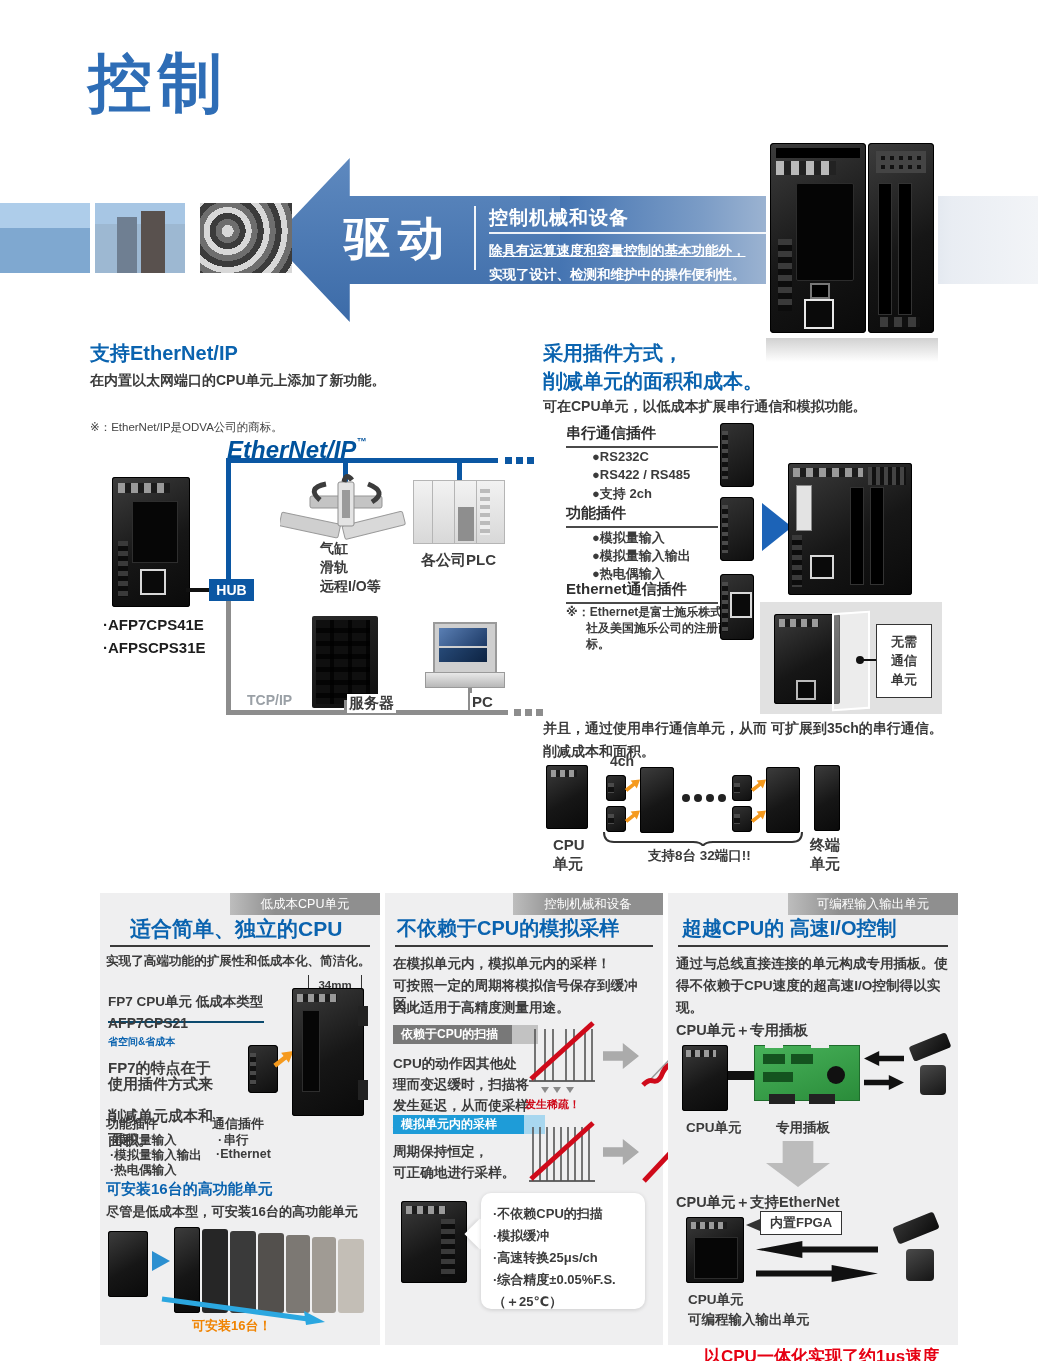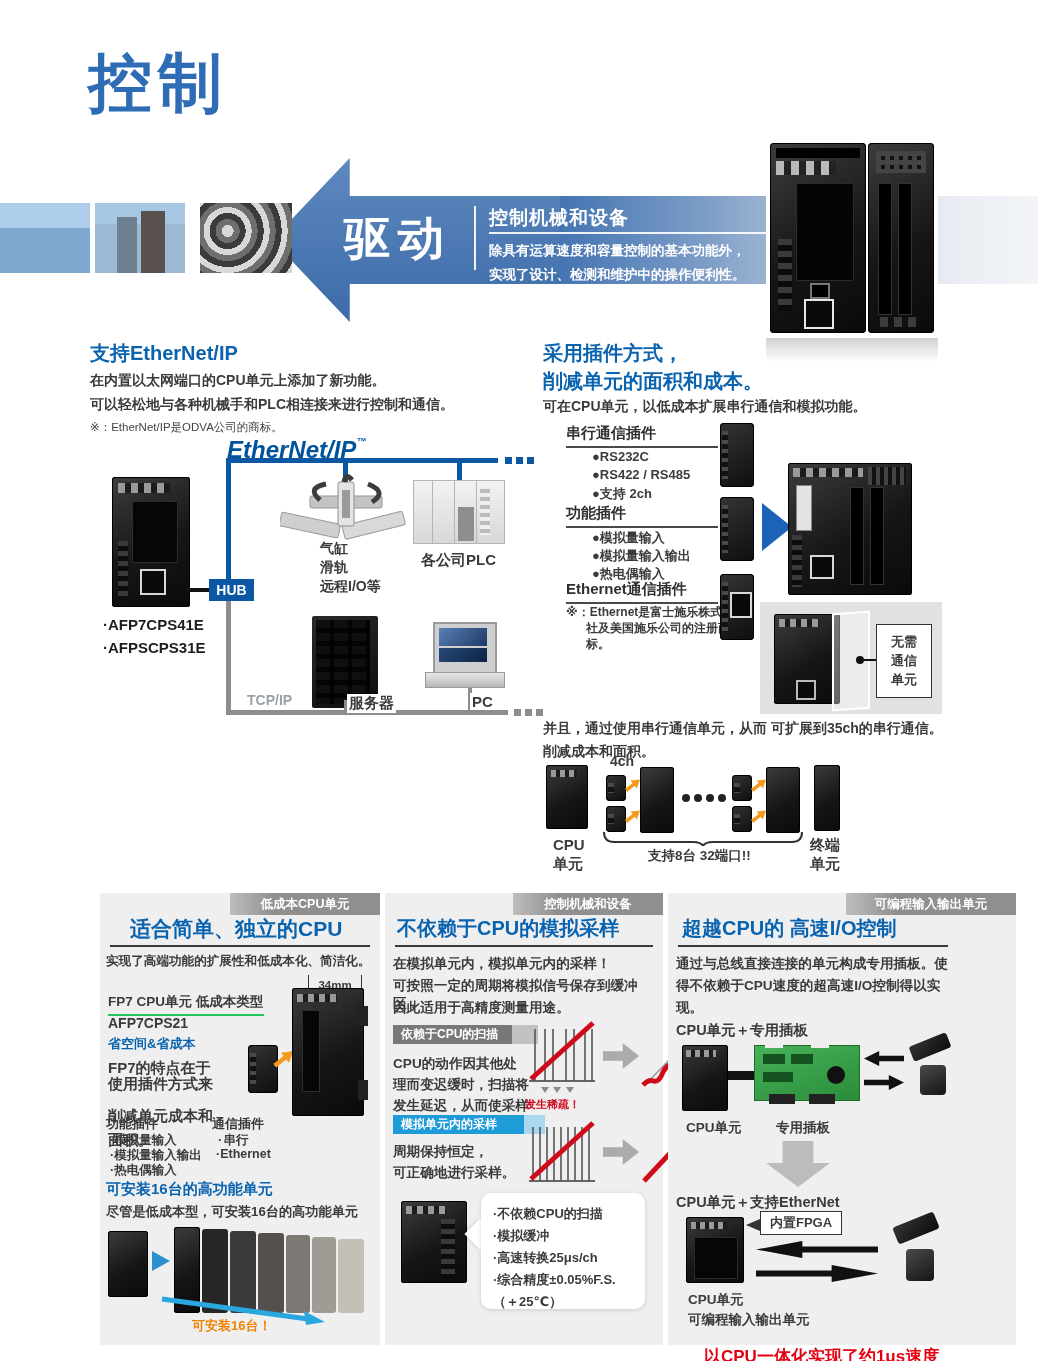--- a/index.html
+++ b/index.html
@@ -11,21 +11,21 @@
   .blue{color:#0a63af}
   .white{color:#fff}
   .unit{background:linear-gradient(150deg,#3d3d3d 0%,#161616 55%,#0a0a0a 100%);border-radius:3px;box-shadow:inset 0 0 0 1px #000}
   .cassette{background:linear-gradient(150deg,#343434,#0e0e0e);border-radius:4px;box-shadow:inset 0 0 0 1px #000}
   .cassette:before{content:"";position:absolute;left:2px;top:8px;bottom:8px;width:6px;
      background:repeating-linear-gradient(180deg,#4a4a4a 0 4px,#111 4px 9px)}
   .grouplabel{font-weight:bold;color:#2f2f2f;font-size:15px;border-bottom:2px solid #4a4a4a;padding-bottom:3px}
   .bullet{font-weight:bold;color:#3b3b3b;font-size:13px}
   .panel{position:absolute;top:893px;height:452px;background:#efeff0}
   .tag{position:absolute;top:0;height:22px;display:flex;align-items:center;justify-content:center;
-       background:linear-gradient(90deg,#bdbdbd,#8f8f8f 30%);color:#fff;font-weight:bold;font-size:12.5px}
+       background:linear-gradient(90deg,#bdbdbd,#8f8f8f 30%);color:#fff;font-weight:normal;font-size:12.5px}
   .ptitle{position:absolute;font-size:20px;font-weight:bold;color:#0a63af;white-space:nowrap}
   .punder{position:absolute;height:2px;background:#3a3a3a}
   .arrow-gray{background:#ababab;clip-path:polygon(0 32%,55% 32%,55% 0,100% 50%,55% 100%,55% 68%,0 68%)}
   .arrow-black-l{background:#111;clip-path:polygon(100% 32%,38% 32%,38% 0,0 50%,38% 100%,38% 68%,100% 68%)}
   .arrow-black-r{background:#111;clip-path:polygon(0 32%,62% 32%,62% 0,100% 50%,62% 100%,62% 68%,0 68%)}
   .o-arrow{background:#f59a1e;clip-path:polygon(0 35%,55% 35%,55% 8%,100% 50%,55% 92%,55% 65%,0 65%);transform:rotate(-38deg)}
   .dot{position:absolute;width:8px;height:8px;background:#222;border-radius:50%}
   .sq{position:absolute;width:7px;height:7px}
 </style>
 </head>
@@ -50,21 +50,21 @@
        <div class="abs" style="left:22px;top:14px;width:20px;height:56px;background:#6f7f92;"></div>
        <div class="abs" style="left:46px;top:8px;width:24px;height:62px;background:#59514e;"></div>
   </div>
   <div class="abs" style="left:200px;top:203px;width:92px;height:70px;
               background:repeating-radial-gradient(circle at 30% 40%,#d8d8d8 0 6px,#6e6e6e 6px 12px,#3b3b3b 12px 18px);filter:grayscale(1);"></div>
 
   <div class="abs b white" style="left:344px;top:208px;font-size:46px;letter-spacing:8px;">驱动</div>
   <div class="abs" style="left:474px;top:206px;width:2px;height:64px;background:rgba(255,255,255,.92);"></div>
   <div class="abs b white" style="left:489px;top:205px;font-size:19px;letter-spacing:1px;">控制机械和设备</div>
   <div class="abs" style="left:489px;top:232px;width:278px;height:1.5px;background:rgba(255,255,255,.9);"></div>
-  <div class="abs b white" style="left:489px;top:242px;font-size:13.5px;">除具有运算速度和容量控制的基本功能外，</div>
+  <div class="abs b white" style="left:489px;top:242px;font-size:13.5px;text-decoration:underline;">除具有运算速度和容量控制的基本功能外，</div>
   <div class="abs b white" style="left:489px;top:266px;font-size:13.5px;">实现了设计、检测和维护中的操作便利性。</div>
 
   <div class="abs" style="left:766px;top:139px;width:172px;height:198px;background:#fff;">
     <div class="abs unit" style="left:4px;top:4px;width:96px;height:190px;border-radius:4px;">
       <div class="abs" style="left:6px;top:5px;width:84px;height:10px;background:#000;"></div>
       <div class="abs" style="left:6px;top:18px;width:60px;height:14px;background:repeating-linear-gradient(90deg,#b9b9b9 0 8px,#222 8px 15px);"></div>
       <div class="abs" style="left:26px;top:40px;width:56px;height:96px;background:#050505;border:1px solid #2c2c2c;border-radius:2px;"></div>
       <div class="abs" style="left:8px;top:96px;width:14px;height:72px;background:repeating-linear-gradient(180deg,#3a3a3a 0 6px,#0c0c0c 6px 12px);"></div>
       <div class="abs" style="left:40px;top:140px;width:16px;height:12px;background:#000;border:2px solid #777;"></div>
       <div class="abs" style="left:34px;top:156px;width:26px;height:26px;background:#0a0a0a;border:2px solid #e8e8e8;"></div>
@@ -73,21 +73,20 @@
       <div class="abs" style="left:8px;top:8px;width:50px;height:22px;background:repeating-linear-gradient(90deg,#444 0 5px,#111 5px 9px),repeating-linear-gradient(180deg,#444 0 5px,#111 5px 9px);background-blend-mode:lighten;"></div>
       <div class="abs" style="left:10px;top:40px;width:12px;height:130px;background:#000;border:1px solid #333;"></div>
       <div class="abs" style="left:30px;top:40px;width:12px;height:130px;background:#000;border:1px solid #333;"></div>
       <div class="abs" style="left:12px;top:174px;width:40px;height:10px;background:repeating-linear-gradient(90deg,#3c3c3c 0 8px,#101010 8px 14px);"></div>
     </div>
   </div>
   <div class="abs" style="left:766px;top:338px;width:172px;height:24px;background:linear-gradient(180deg,rgba(90,90,90,.28),rgba(255,255,255,0));"></div>
 
   <div class="abs b blue" style="left:90px;top:340px;font-size:20px;">支持EtherNet/IP</div>
   <div class="abs t" style="left:90px;top:372px;font-size:14px;">在内置以太网端口的CPU单元上添加了新功能。</div>
-  <div class="abs t" style="left:90px;top:396px;font-size:14px;">可以轻松地与各种机械手和PLC相连接来进行控制和通信。</div>
   <div class="abs t" style="left:90px;top:420px;font-size:11.5px;font-weight:normal;color:#444;">※：EtherNet/IP是ODVA公司的商标。</div>
 
   <div class="abs b" style="left:227px;top:436px;font-size:24px;color:#00529c;font-style:italic;">
     <span>EtherNet/IP</span><span style="font-size:10px;vertical-align:top;">™</span>
   </div>
 
   <div class="abs" style="left:226px;top:458px;width:272px;height:5px;background:#0b57a3;"></div>
   <div class="sq" style="left:505px;top:457px;background:#0b57a3;"></div>
   <div class="sq" style="left:516px;top:457px;background:#0b57a3;"></div>
   <div class="sq" style="left:527px;top:457px;background:#0b57a3;"></div>
@@ -251,23 +250,23 @@
 
     <div class="abs" style="left:208px;top:82px;width:52px;border-left:1.5px solid #333;border-right:1.5px solid #333;text-align:center;">
       <span class="t" style="font-size:11.5px;">34mm</span>
       <div style="display:flex;align-items:center;justify-content:space-between;font-size:9px;color:#333;line-height:4px;">
           <span>←</span>
           <span style="flex:1;height:1px;background:#333;margin:0 1px;"></span>
           <span>→</span>
         </div>
     </div>
 
-    <div class="abs t" style="left:8px;top:100px;font-size:13.5px;border-bottom:2px solid #22c55e;padding-bottom:3px;width:156px;">FP7 CPU单元  低成本类型</div>
+    <div class="abs t" style="left:8px;top:100px;font-size:13.5px;border-bottom:2px solid #0c4a6e;padding-bottom:10px;width:156px;">FP7 CPU单元  低成本类型</div>
     <div class="abs t" style="left:8px;top:122px;font-size:14px;">AFP7CPS21</div>
-    <div class="abs b blue" style="left:8px;top:142px;font-size:13px;">省空间&amp;省成本</div>
+    <div class="abs b blue" style="left:8px;top:142px;font-size:10px;">省空间&amp;省成本</div>
     <div class="abs t" style="left:8px;top:166px;font-size:15px;">FP7的特点在于</div>
     <div class="abs t" style="left:8px;top:182px;font-size:15px;">使用插件方式来</div>
     <div class="abs t" style="left:8px;top:214px;font-size:15px;">削减单元成本和</div>
     <div class="abs t" style="left:8px;top:238px;font-size:15px;">面积。</div>
 
     <div class="abs cassette" style="left:148px;top:152px;width:30px;height:48px;"></div>
     <div class="abs o-arrow" style="left:172px;top:158px;width:24px;height:15px;"></div>
     <div class="abs unit" style="left:192px;top:95px;width:72px;height:128px;">
       <div class="abs" style="left:5px;top:6px;width:40px;height:8px;background:repeating-linear-gradient(90deg,#9a9a9a 0 6px,#1c1c1c 6px 11px);"></div>
       <div class="abs" style="left:10px;top:22px;width:16px;height:80px;background:#060606;border:1px solid #2e2e2e;"></div>
@@ -378,21 +377,21 @@
     <div class="abs" style="left:84px;top:330px;width:22px;height:22px;background:#fff;transform:rotate(45deg);box-shadow:-2px 2px 3px rgba(0,0,0,.08);"></div>
     <div class="abs" style="left:96px;top:300px;width:164px;height:116px;background:#fff;border-radius:10px;box-shadow:0 1px 4px rgba(0,0,0,.15);padding:10px 0 0 12px;box-sizing:border-box;">
       <div class="t" style="font-size:13px;line-height:22px;">·不依赖CPU的扫描</div>
       <div class="t" style="font-size:13px;line-height:22px;">·模拟缓冲</div>
       <div class="t" style="font-size:13px;line-height:22px;">·高速转换25μs/ch</div>
       <div class="t" style="font-size:13px;line-height:22px;">·综合精度±0.05%F.S.</div>
       <div class="t" style="font-size:13px;line-height:22px;">（＋25℃）</div>
     </div>
   </div>
 
-  <div class="panel" style="left:668px;width:348px;">
+  <div class="panel" style="left:668px;width:290px;">
     <div class="tag" style="right:0;width:170px;">
       <span>可编程输入输出单元</span>
     </div>
     <div class="ptitle" style="left:14px;top:22px;font-size:20px;">超越CPU的 高速I/O控制</div>
     <div class="punder" style="left:10px;top:52px;width:270px;"></div>
     <div class="abs t" style="left:8px;top:62px;font-size:13.6px;">通过与总线直接连接的单元构成专用插板。使</div>
     <div class="abs t" style="left:8px;top:84px;font-size:13.6px;">得不依赖于CPU速度的超高速I/O控制得以实</div>
     <div class="abs t" style="left:8px;top:106px;font-size:13.6px;">现。</div>
     <div class="abs t" style="left:8px;top:128px;font-size:14.5px;">CPU单元＋专用插板</div>
 

